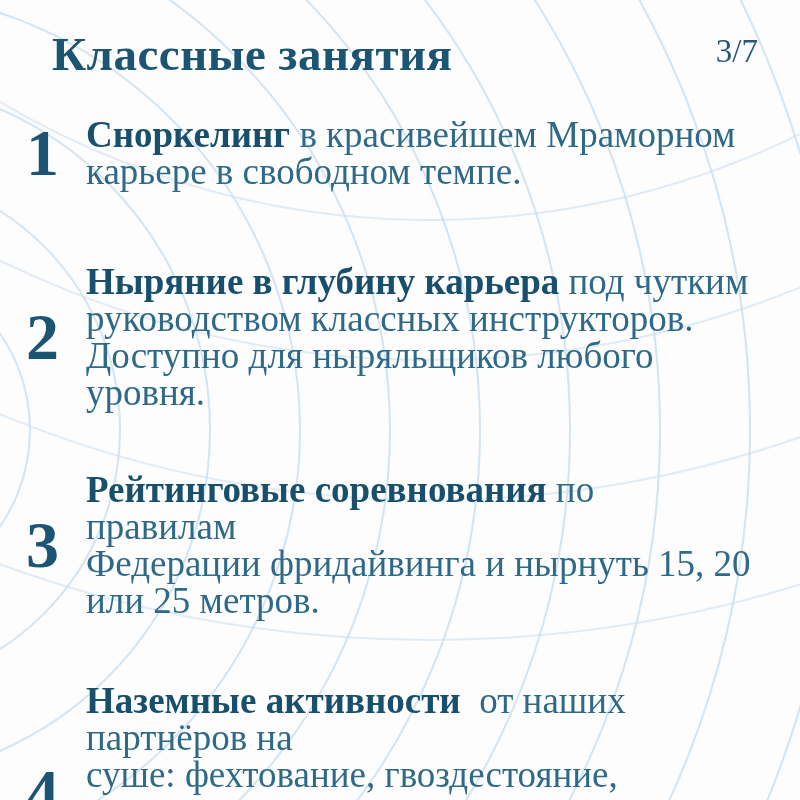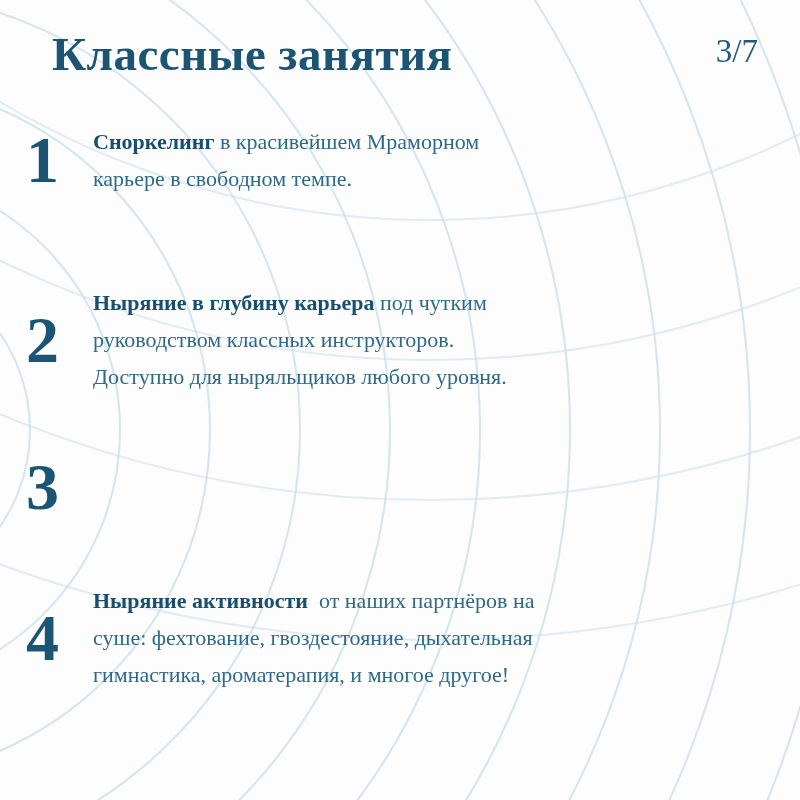--- a/index.html
+++ b/index.html
@@ -33,22 +33,22 @@
   .item.i4{margin-top:47px;}
   .num{
     flex:0 0 54px;
     font-size:66px;line-height:1;
     font-weight:700;
     color:#1b5573;
     padding-left:2px;
     box-sizing:border-box;
   }
   .text{
-    margin:15px;
-    font-size:22px;line-height:37px;
+    margin:8px;
+    font-size:37px;line-height:37px;
     color:#2e6987;
     white-space:pre-wrap;
   }
   .lead{font-weight:700;color:#174f6d;}
 </style>
 </head>
 <body>
 
 <div class="page">
 
@@ -88,24 +88,27 @@
 
       <div class="item i2">
         <div class="num">2</div>
         <p class="text"><span class="lead">Ныряние в глубину карьера</span><span> под чутким
 руководством классных инструкторов.
 Доступно для ныряльщиков любого уровня.</span></p>
       </div>
 
       <div class="item i3">
         <div class="num">3</div>
+        <p class="text"><span class="lead">Рейтинговые соревнования</span><span> по правилам
+Федерации фридайвинга и нырнуть 15, 20
+или 25 метров.</span></p>
       </div>
 
       <div class="item i4">
         <div class="num">4</div>
-        <p class="text"><span class="lead">Ныряние активности</span><span>  от наших партнёров на
+        <p class="text"><span class="lead">Наземные активности</span><span>  от наших партнёров на
 суше: фехтование, гвоздестояние, дыхательная
 гимнастика, ароматерапия, и многое другое!</span></p>
       </div>
 
     </div>
   </div>
 </div>
 
 </body></html>

